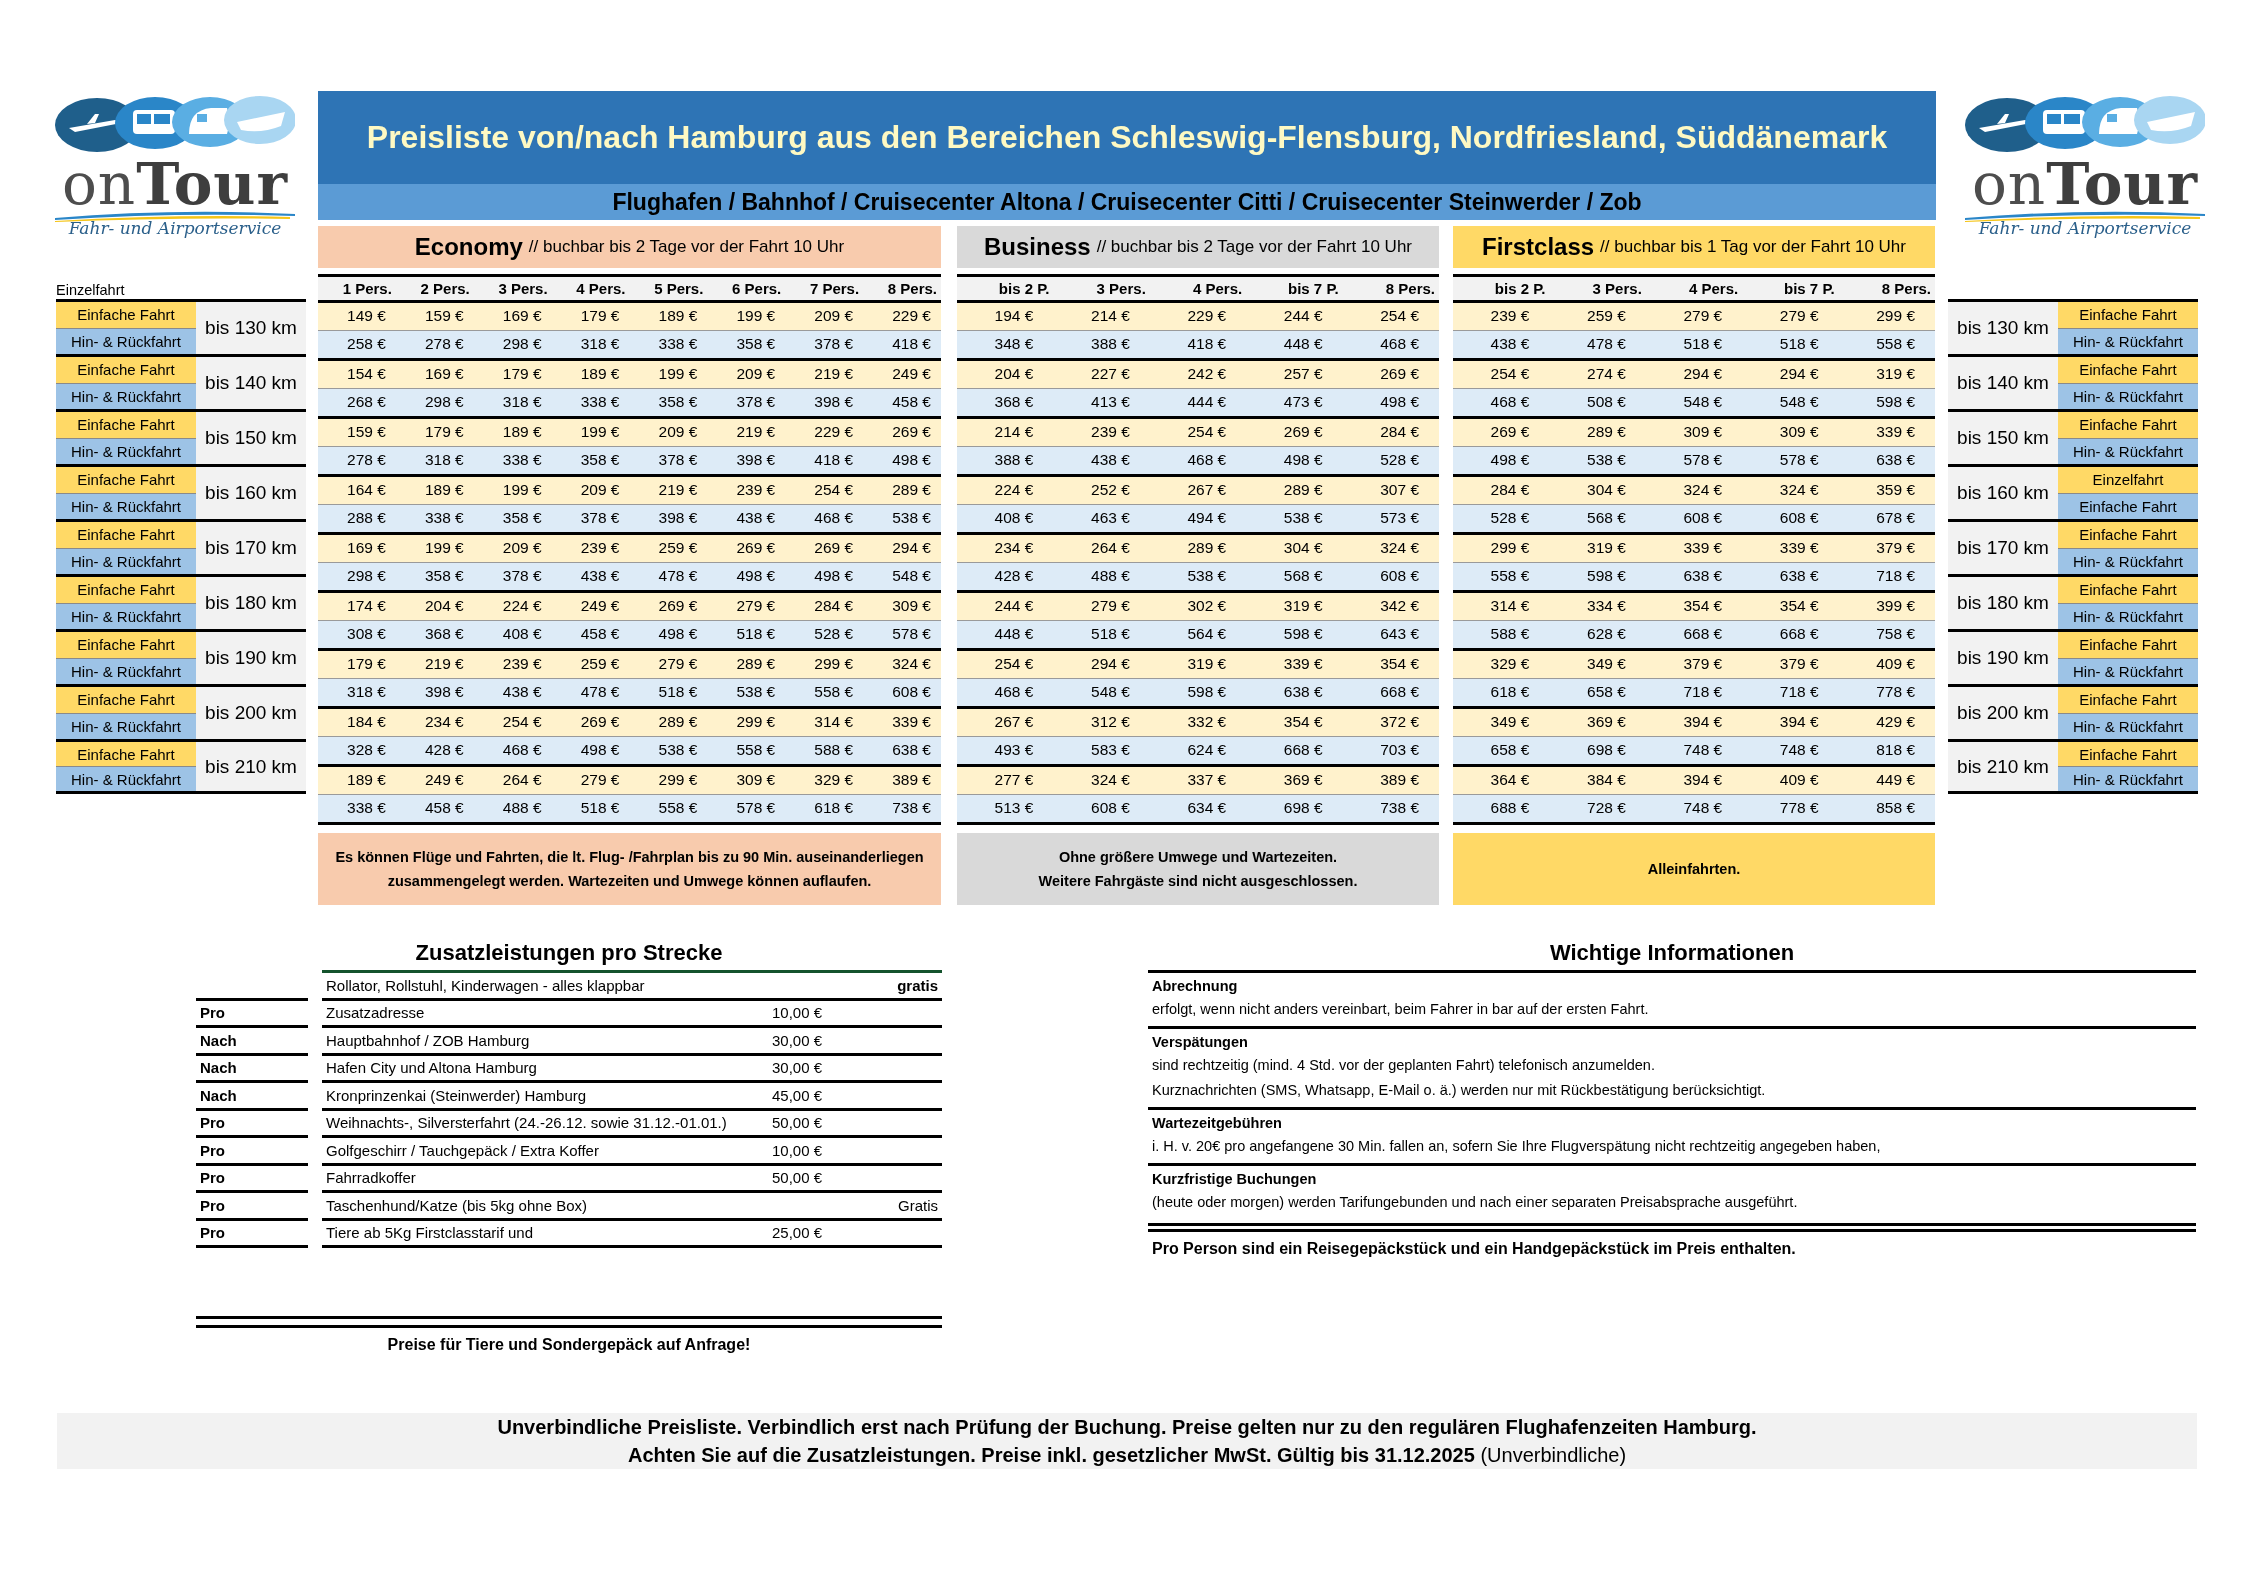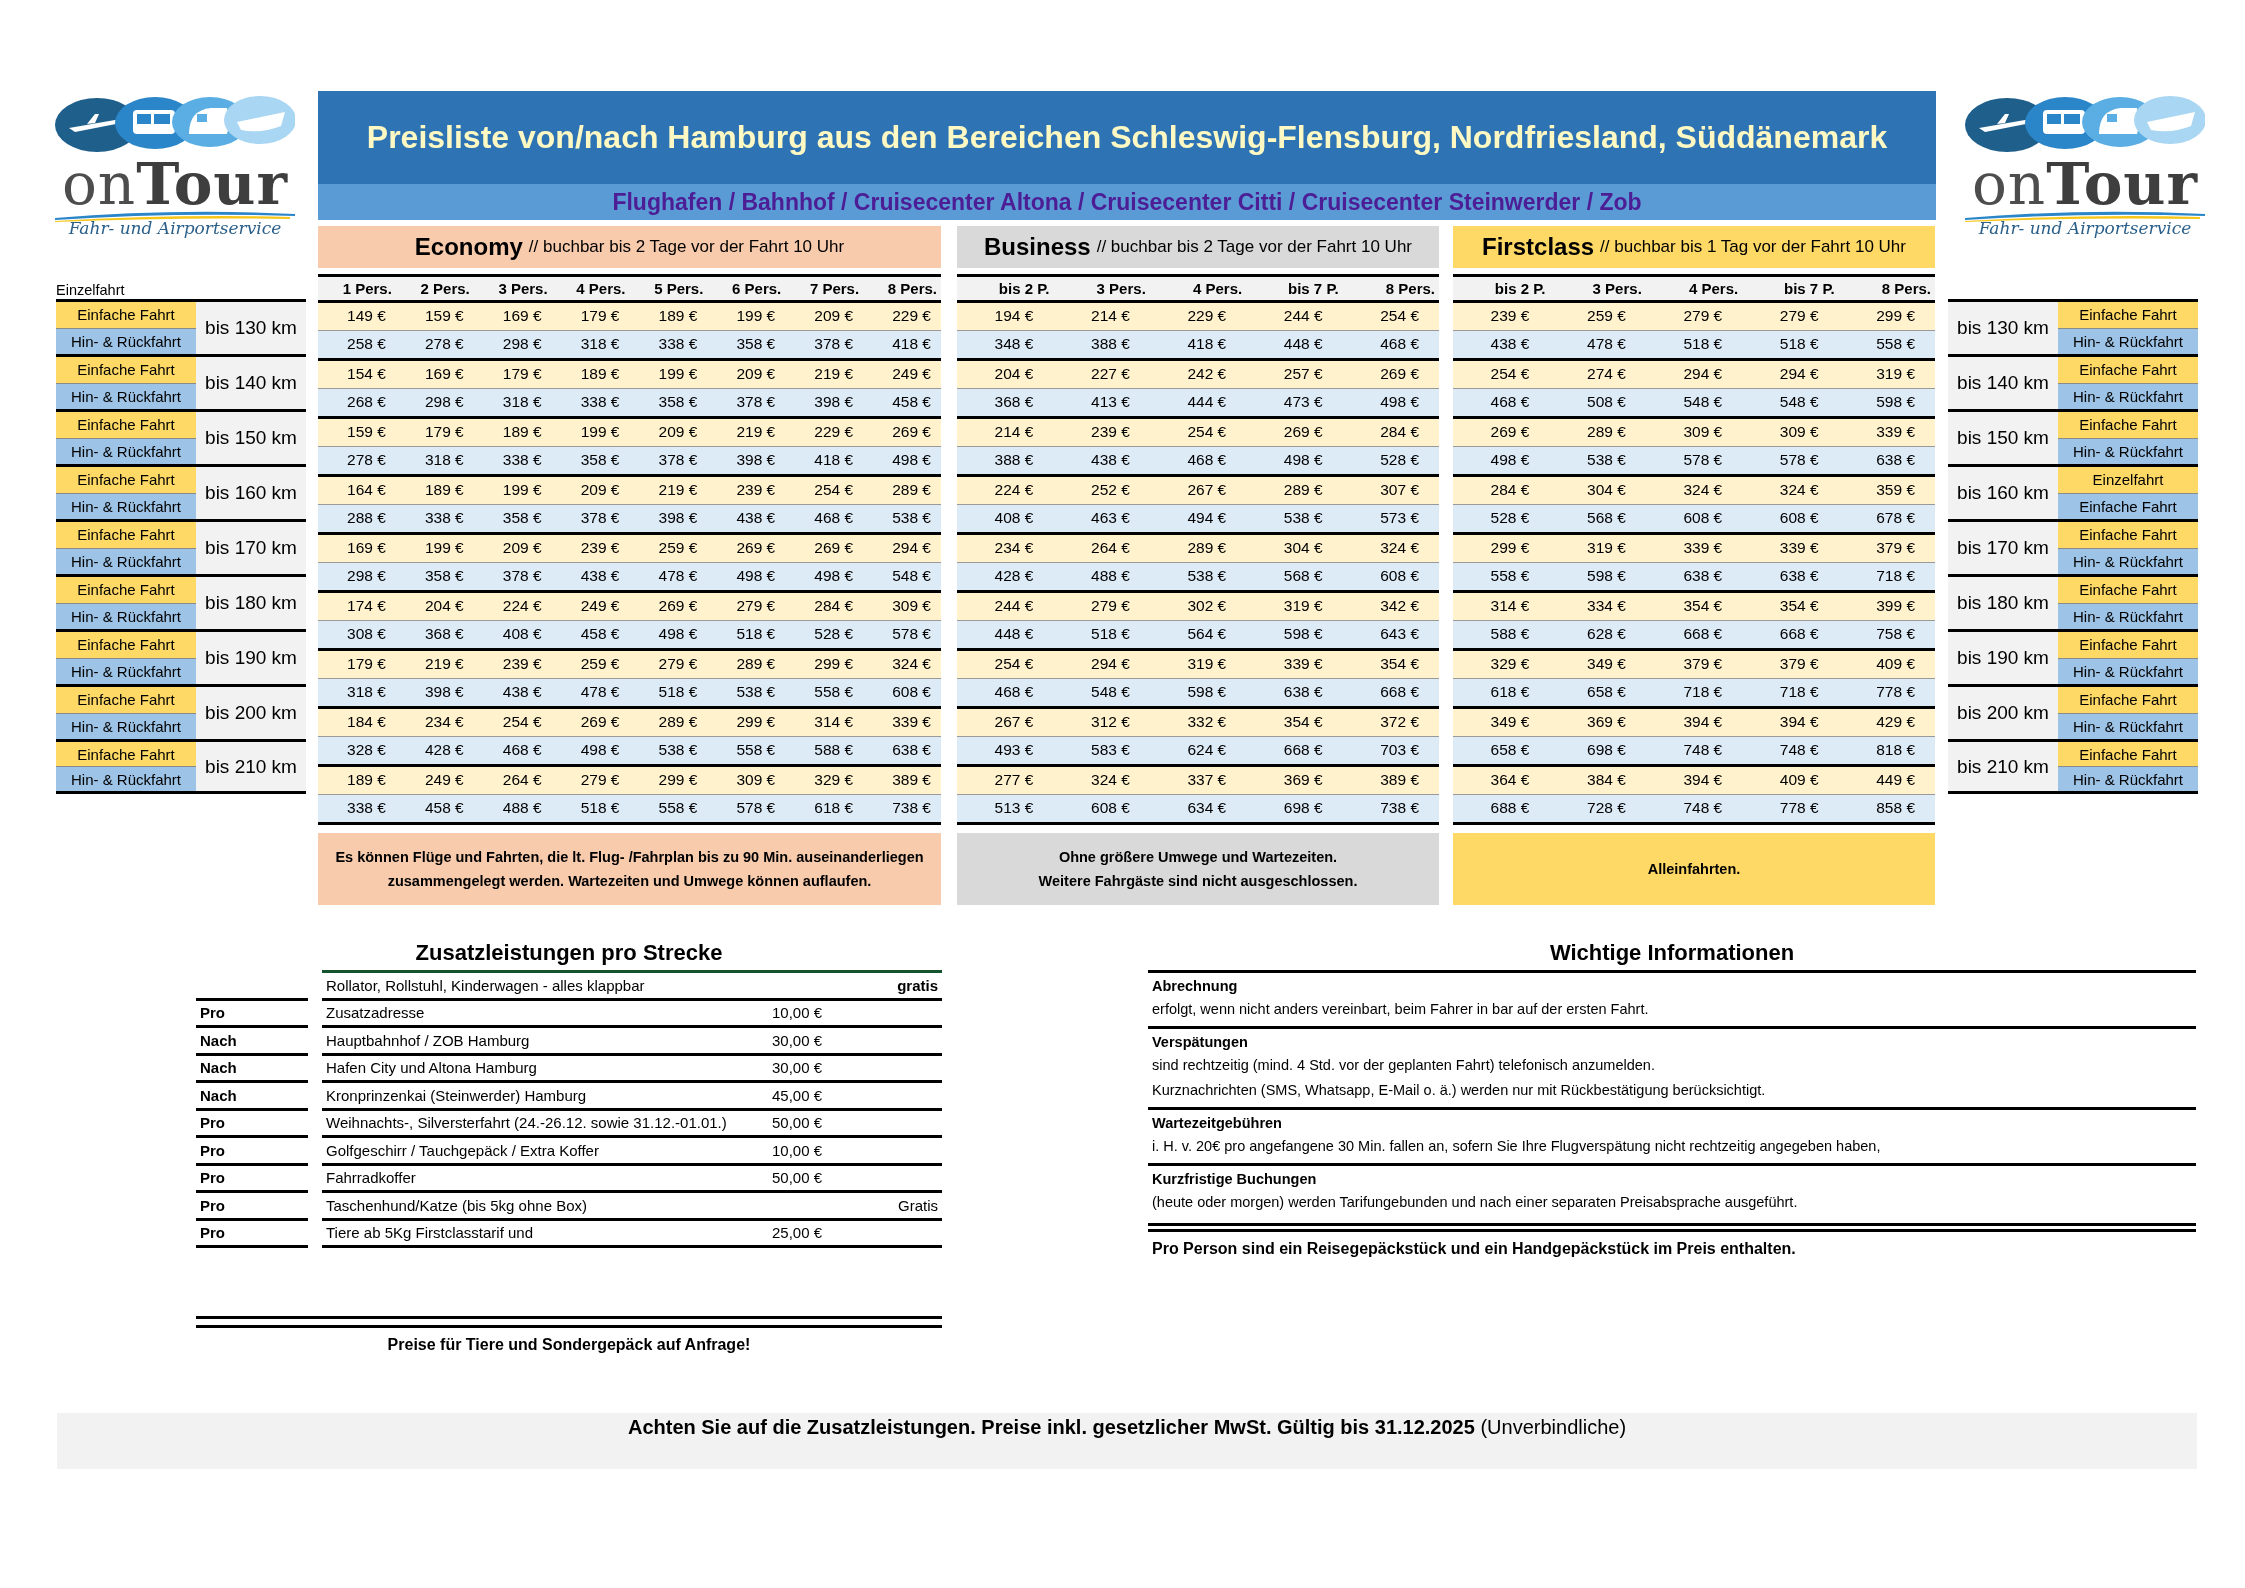--- a/index.html
+++ b/index.html
@@ -15,21 +15,21 @@
     font-family: "DejaVu Serif", serif; font-size: 58px; line-height: 60px; color: #4d4d4d; letter-spacing: 1px; }
   .logo-brand b { font-weight: bold; color: #3e3e3e; }
   .logo-wave { position: absolute; left: 0; top: 118px; }
   .logo-sub { position: absolute; left: 0; top: 126px; width: 240px; text-align: center;
     font-family: "DejaVu Serif", serif; font-style: italic; font-size: 17px; color: #2a5f8a; }
 
   
   .banner { position: absolute; left: 318px; top: 91px; width: 1618px; }
   .banner-title { height: 93px; background: #2e74b5; color: #fef9c3; font-weight: bold; font-size: 32px;
     display: flex; align-items: center; justify-content: center; }
-  .banner-sub { height: 36px; background: #5b9bd5; color: #4c1d95; font-weight: bold; font-size: 23px;
+  .banner-sub { height: 36px; background: #5b9bd5; color: #000000; font-weight: bold; font-size: 23px;
     display: flex; align-items: center; justify-content: center; }
 
   
   .tariff { position: absolute; top: 226px; }
   .tariff-head { height: 42px; display: flex; align-items: center; justify-content: center;
     font-size: 17px; white-space: nowrap; }
   .tariff-head .tname { font-weight: bold; font-size: 24px; margin-right: 6px; }
   .econ .tariff-head { background: #f8cbad; }
   .bus .tariff-head { background: #d9d9d9; }
   .first .tariff-head { background: #ffd966; }
@@ -931,14 +931,15 @@
         <div class="iline"> (heute oder morgen) werden Tarifungebunden und nach einer separaten Preisabsprache ausgeführt.</div>
       </div>
     </div>
   <div class="info-bottom">
       <div class="dbl"></div>
     </div>
   <div class="info-foot">Pro Person sind ein Reisegepäckstück und ein Handgepäckstück im Preis enthalten.</div>
 </div>
 
 <div class="disclaimer">
+  <div><b>Unverbindliche Preisliste. Verbindlich erst nach Prüfung der Buchung. Preise gelten nur zu den regulären Flughafenzeiten Hamburg.</b></div>
   <div><b>Achten Sie auf die Zusatzleistungen. Preise inkl. gesetzlicher MwSt. Gültig bis 31.12.2025</b><span> (Unverbindliche)</span></div>
 </div>
 
 </body></html>

